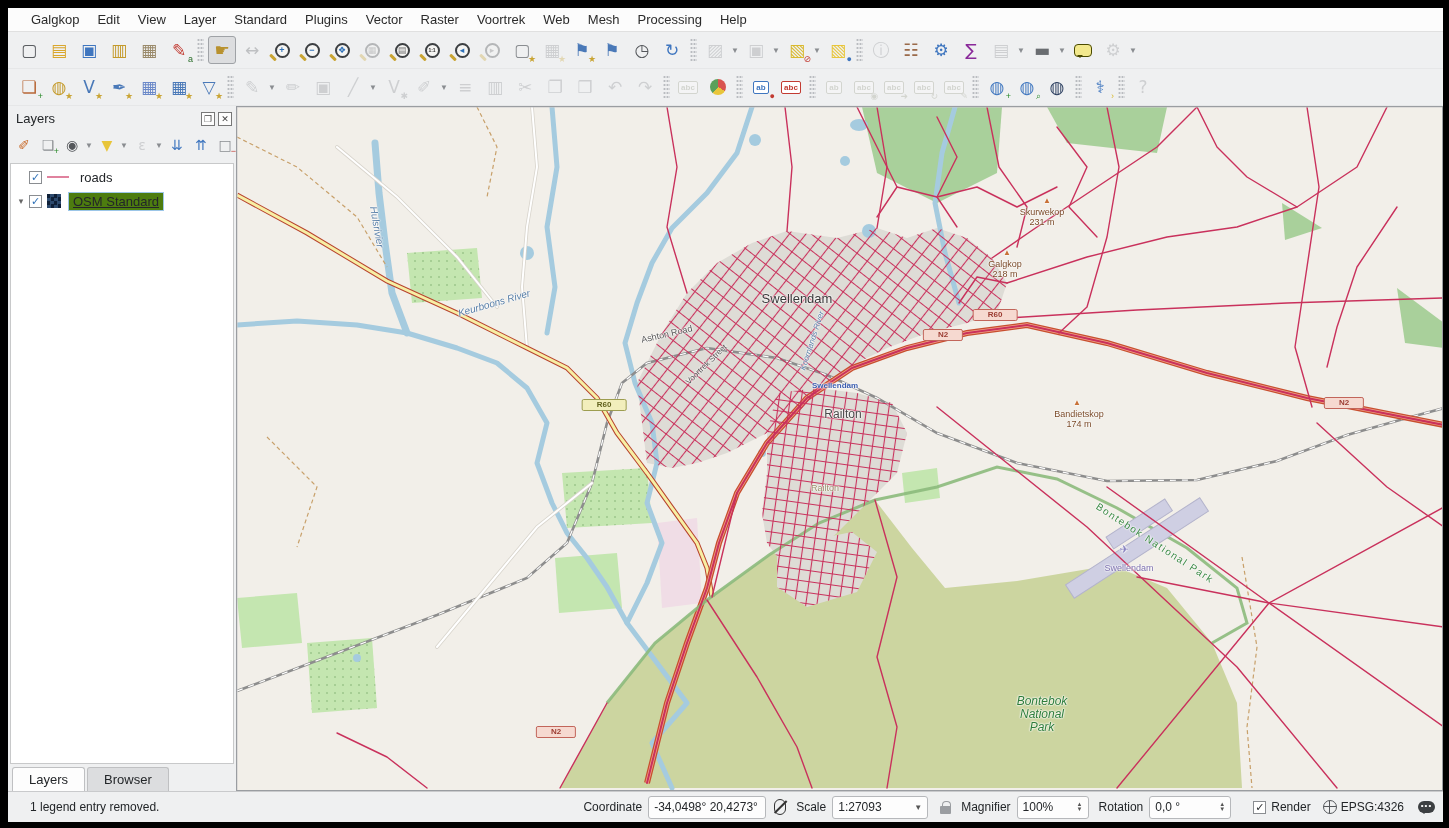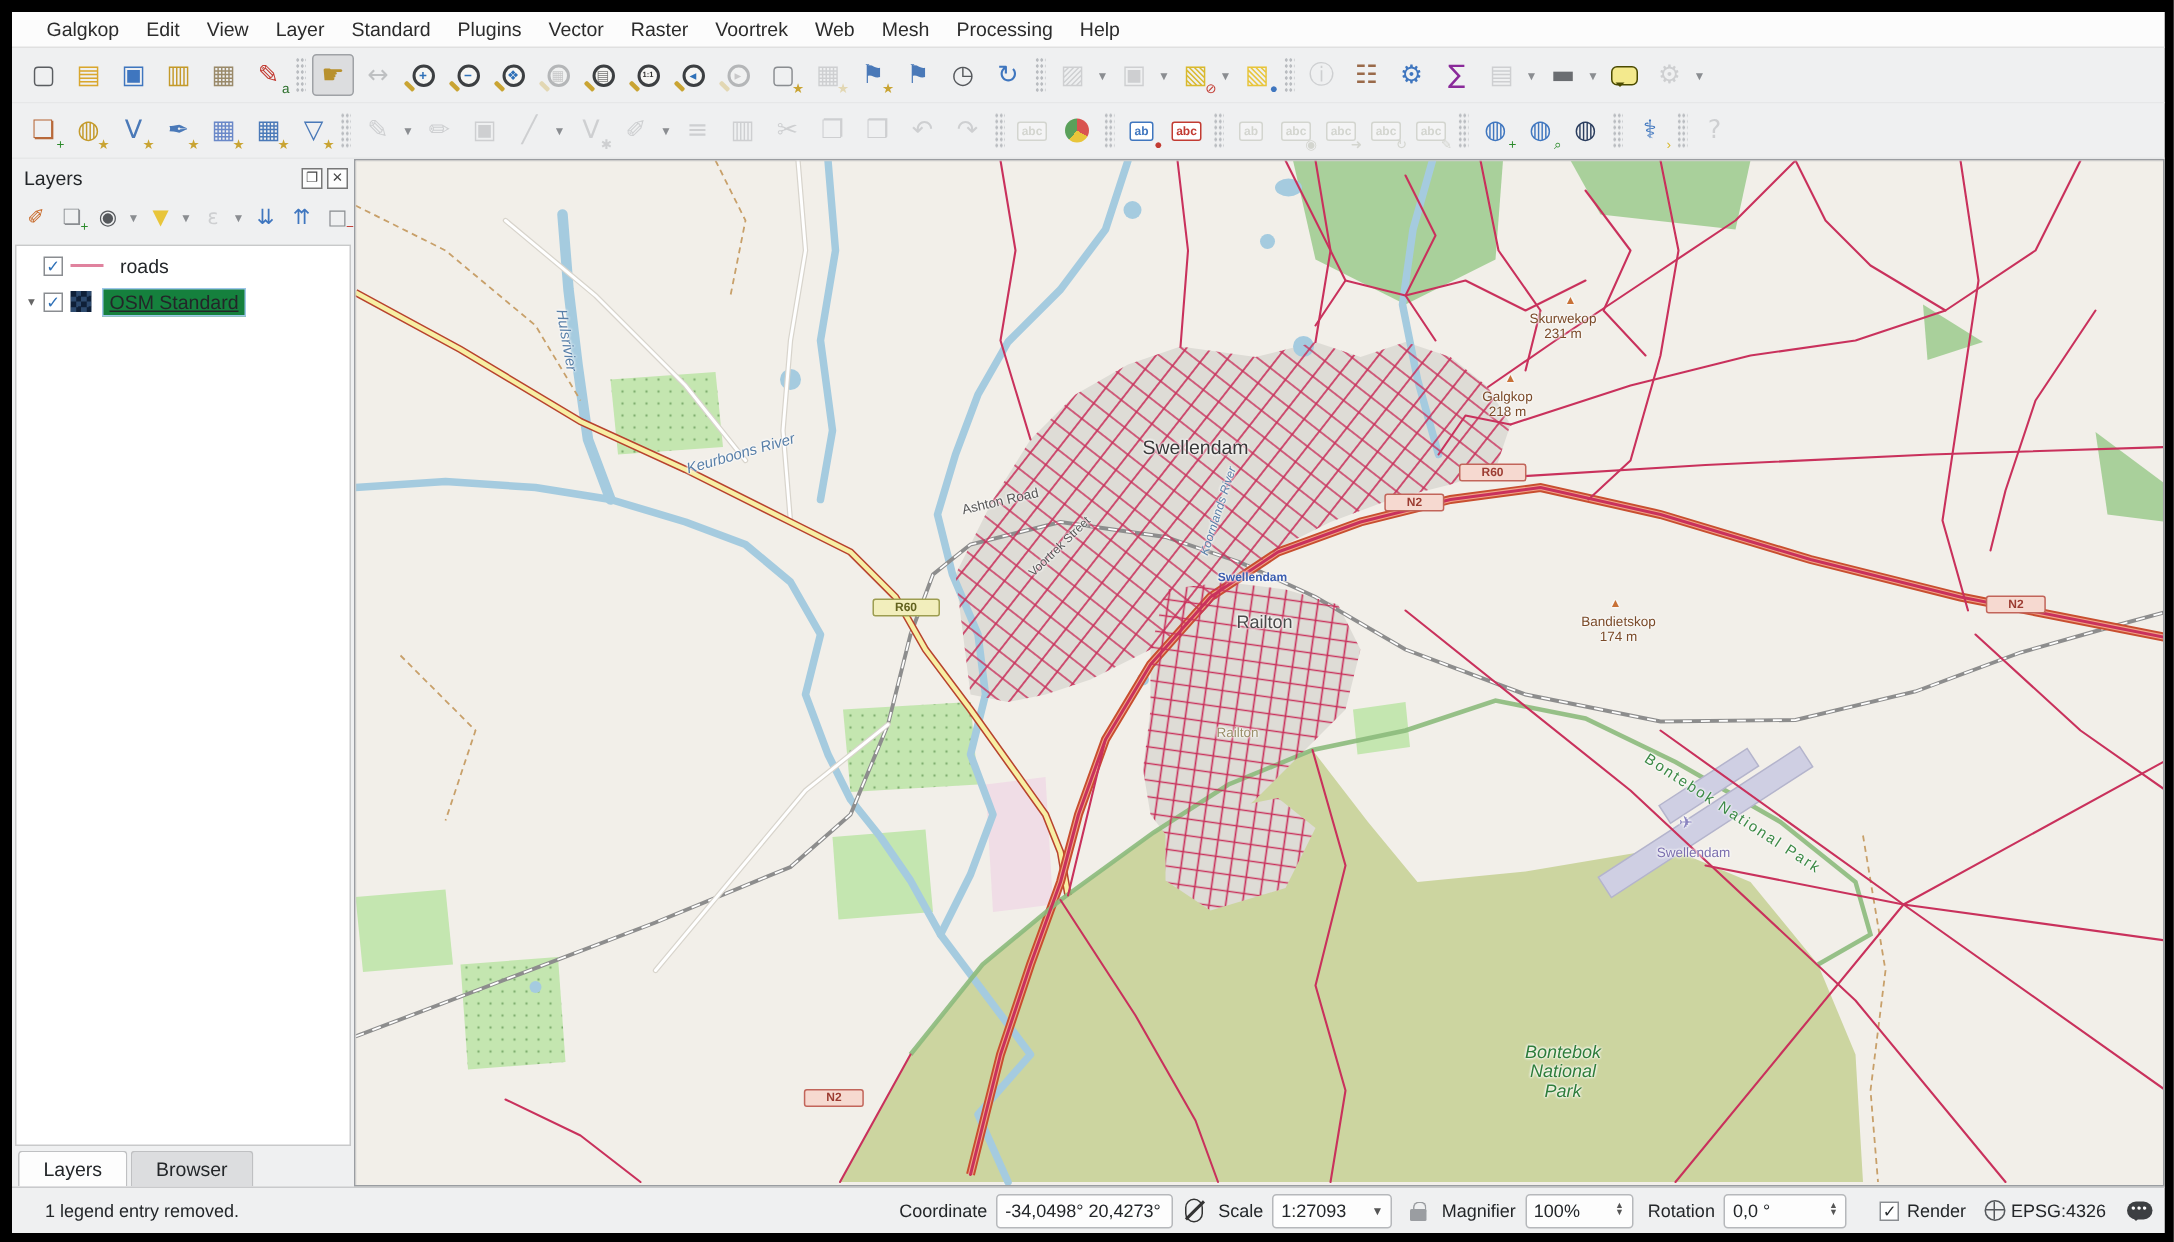--- a/index.html
+++ b/index.html
@@ -49,21 +49,21 @@
     font-size:13px;color:#232629;overflow:hidden;}
   .lrow{display:flex;align-items:center;height:22px;padding-left:4px;margin-top:2px;}
   .exp{width:12px;font-size:9px;color:#666;text-align:center;}
   .cbx{width:13px;height:13px;border:1px solid #8a8d91;background:#fff;margin:0 5px 0 2px;
     display:flex;align-items:center;justify-content:center;font-size:11px;color:#2f71b8;font-weight:bold;flex:0 0 auto;}
   .lsym-line{width:22px;height:2px;background:#e0829e;margin-right:7px;flex:0 0 auto;}
   .lsym-checker{width:14px;height:14px;margin-right:7px;flex:0 0 auto;
     background:conic-gradient(#2d4a6e 25%,#0f2038 25% 50%,#2d4a6e 50% 75%,#0f2038 75%);
     background-size:7px 7px;}
   .lname{padding:1px 4px;}
-  .lrow.sel .lname{background:#15803d;text-decoration:underline;border:1px solid #9cc6e8;}
+  .lrow.sel .lname{background:#4d7c0f;text-decoration:underline;border:1px solid #9cc6e8;}
   .tabs{display:flex;align-items:flex-end;height:27px;padding-left:4px;flex:0 0 auto;}
   .tab{font-size:13px;color:#232629;padding:4px 16px;border:1px solid #bfc0c2;border-bottom:none;
     background:#dcdddf;border-radius:3px 3px 0 0;margin-right:2px;}
   .tab.active{background:#fdfdfd;}
   
   .mapwrap{flex:1 1 auto;position:relative;border:1px solid #9a9da1;overflow:hidden;background:#f2efe9;}
   .maplabel{position:absolute;white-space:pre;transform:translate(-50%,-50%);
     text-shadow:0 0 2px #fff,0 0 2px #fff,0 0 2px #fff;line-height:1.1;text-align:center;}
   .shield{position:absolute;transform:translate(-50%,-50%);font-size:8px;font-weight:bold;
     padding:0 14px;border-radius:2px;line-height:10px;}
@@ -605,21 +605,21 @@
     <div class="sgroup" style="margin-left:auto;">
       <span>Coordinate</span>
       <div class="sbox" style="width:118px;">
         <span>-34,0498° 20,4273°</span>
       </div>
       <span class="imouse"></span>
     </div>
 
     <div class="sgroup">
       <span>Scale</span>
-      <div class="sbox" style="width:80px;justify-content:space-between;">
+      <div class="sbox" style="width:96px;justify-content:space-between;">
         <span>1:27093</span>
         <span style="font-size:8px;color:#555;">▼</span>
       </div>
       <span class="ilock"></span>
     </div>
 
     <div class="sgroup">
       <span>Magnifier</span>
       <div class="sbox" style="width:72px;justify-content:space-between;">
         <span>100%</span>

